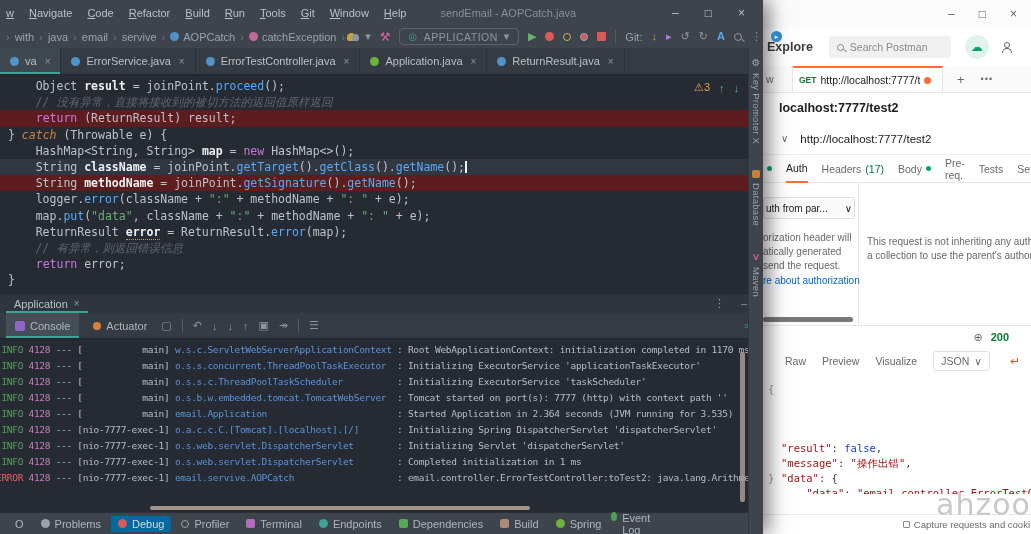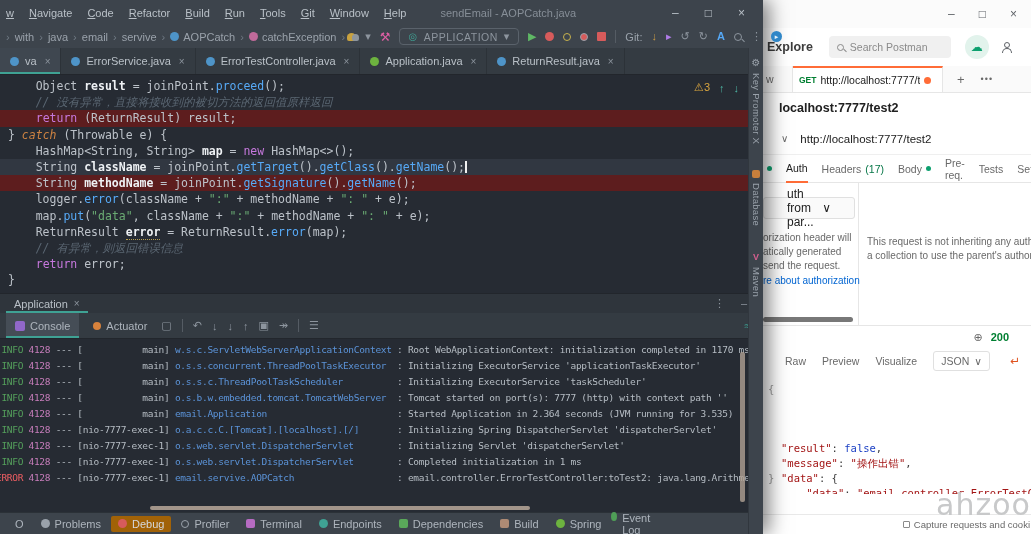--- a/index.html
+++ b/index.html
@@ -85,21 +85,21 @@
   .console{height:166px;overflow:hidden;font-family:"DejaVu Sans Mono","Liberation Mono",monospace;font-size:9.5px;letter-spacing:-.3px;line-height:16px;white-space:pre;color:#b6bdc4;padding-top:3px;margin-left:-6px;padding-left:2px}
   .c-info{color:#55a15c}
   .c-err{color:#ef5e63}
   .c-pid{color:#c77dbb}
   .c-lg{color:#5b93d8}
   .h-scroll{position:absolute;left:150px;top:506px;width:380px;height:4px;background:#b0a193;border-radius:2px;opacity:.9}
   .v-scroll{position:absolute;right:18px;top:352px;width:5px;height:150px;background:#b0a193;border-radius:2px;opacity:.8}
 
   .status-bar{position:absolute;bottom:0;left:0;width:748px;height:22px;background:#3d444c;border-top:1px solid #2b3137;display:flex;align-items:center;font-size:11px;color:#aeb5bd;padding-left:8px;gap:3px}
   .sb-item{display:flex;align-items:center;gap:5px;padding:2px 7px;border-radius:2px}
-  .sb-item.active{background:#a16207;color:#d6d9dd}
+  .sb-item.active{background:#0369a1;color:#d6d9dd}
   .sb-ic{width:9px;height:9px;display:inline-block;border-radius:2px}
   .ic-problems{border-radius:50%;background:#9aa2ab}
   .ic-debug{border-radius:50%;background:#d75b5b}
   .ic-profiler{width:8px;height:8px;border-radius:50%;border:1.5px solid #9aa2ab;background:transparent}
   .ic-terminal{background:#b66bc2}
   .ic-endpoints{background:#3fa294;border-radius:50%}
   .ic-deps{background:#5aa85a}
   .ic-build{background:#ad8a74}
   .ic-spring{background:#6db33f;border-radius:50%}
   .sb-right{margin-left:auto;margin-right:150px;display:flex;align-items:flex-start;gap:5px}
@@ -135,21 +135,21 @@
   .pm-reqtitle{height:30px;display:flex;align-items:center;font-weight:700;font-size:12.5px;white-space:nowrap;margin-left:-4px;padding-left:20px}
   .pm-urlrow{height:32px;display:flex;align-items:center;gap:12px;padding-left:18px;font-size:11.5px;border-bottom:1px solid #efefef}
   .pm-chevron{color:#696969;font-size:10px}
   .pm-subtabs{height:28px;display:flex;align-items:center;gap:14px;padding-left:4px;border-bottom:1px solid #e6e6e6;color:#696969;font-size:10.5px}
   .pm-subtab{display:flex;align-items:center;gap:4px;height:100%}
   .pm-subtab.active{color:#212121;border-bottom:2px solid #ff6c37;margin-bottom:-1px}
   .gdot{width:5px;height:5px;border-radius:50%;background:#0da06f;flex:none}
   .pm-count{color:#067647}
   .pm-auth{position:relative;height:143px;border-bottom:1px solid #e6e6e6}
   .pm-auth-left{position:absolute;left:0;top:0;width:96px;height:100%;border-right:1px solid #e6e6e6;padding:14px 4px 0 0}
-  .pm-authtype{width:92px;height:22px;border:1px solid #e0e0e0;background:#fafafa;border-radius:3px;display:flex;align-items:center;justify-content:space-between;padding:0 23px;font-size:12px;color:#212121}
+  .pm-authtype{width:92px;height:22px;border:1px solid #e0e0e0;background:#fafafa;border-radius:3px;display:flex;align-items:center;justify-content:space-between;padding:0 2px;font-size:10px;color:#212121}
   .pm-help{margin-top:12px;font-size:10px;line-height:14px;color:#696969;white-space:nowrap}
   .pm-link{color:#0265d2;margin-top:2px;font-size:10px;white-space:nowrap}
   .pm-auth-right{position:absolute;left:104px;top:52px;right:0;font-size:10px;line-height:14px;color:#696969;white-space:nowrap;overflow:hidden}
   .pm-hthumb{position:absolute;left:0;bottom:3px;width:90px;height:5px;background:#787878;border-radius:3px}
   .pm-resmeta{height:22px;display:flex;align-items:center;justify-content:flex-end;gap:8px;padding-right:22px;font-size:11px;color:#696969}
   .pm-status{color:#007f31;font-weight:600}
   .pm-restabs{height:26px;display:flex;align-items:center;gap:16px;padding-left:22px;color:#696969;font-size:10.5px}
   .pm-json-pill{display:flex;align-items:center;gap:5px;border:1px solid #e0e0e0;border-radius:3px;height:20px;padding:0 7px;background:#fff}
   .pm-wrap{color:#e05320;font-size:12px;margin-left:4px}
   .pm-json{position:relative;height:120px;font-family:"DejaVu Sans Mono","Liberation Mono",monospace;font-size:10.5px;line-height:14.8px;padding:8px 0 0 18px;color:#3d3d3d;white-space:pre;overflow:hidden}

